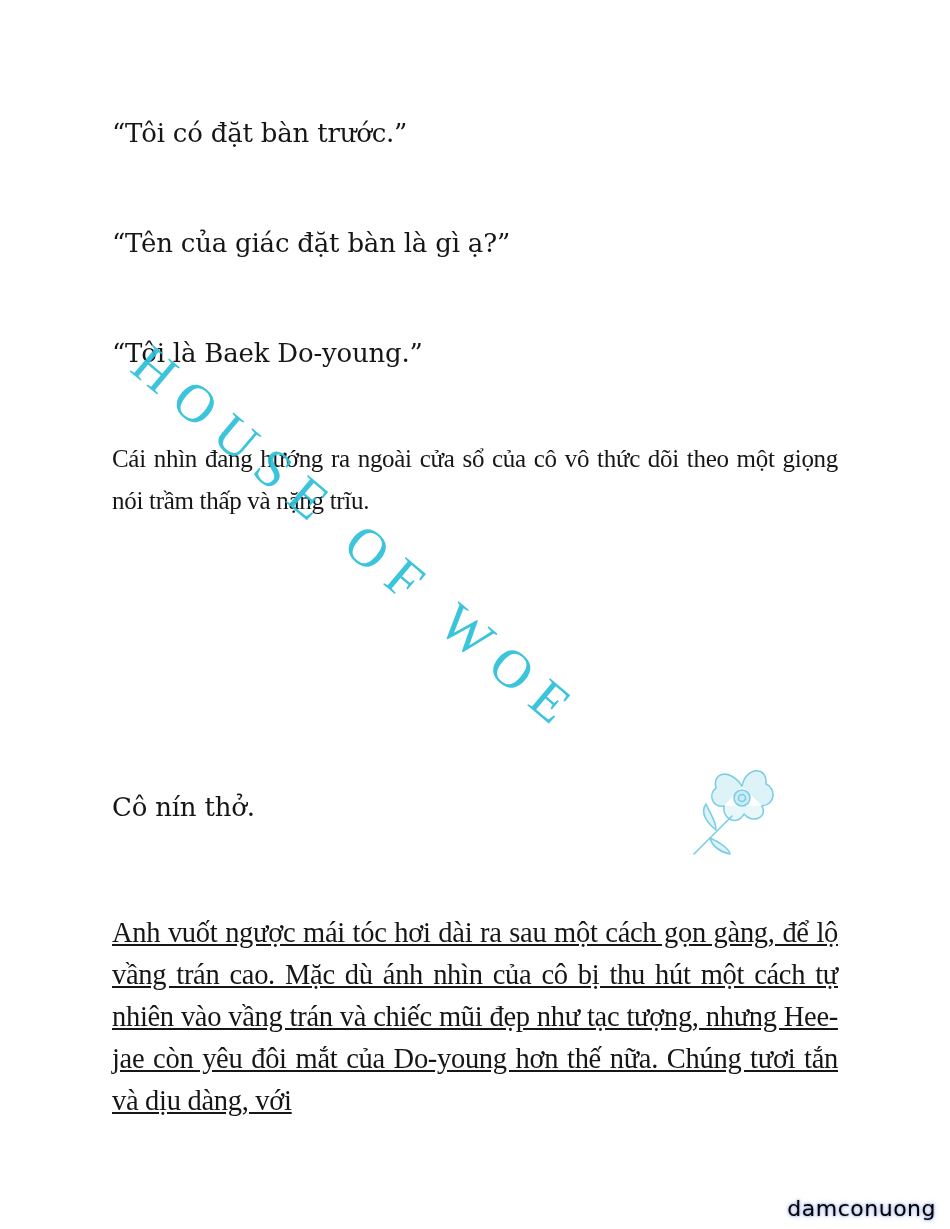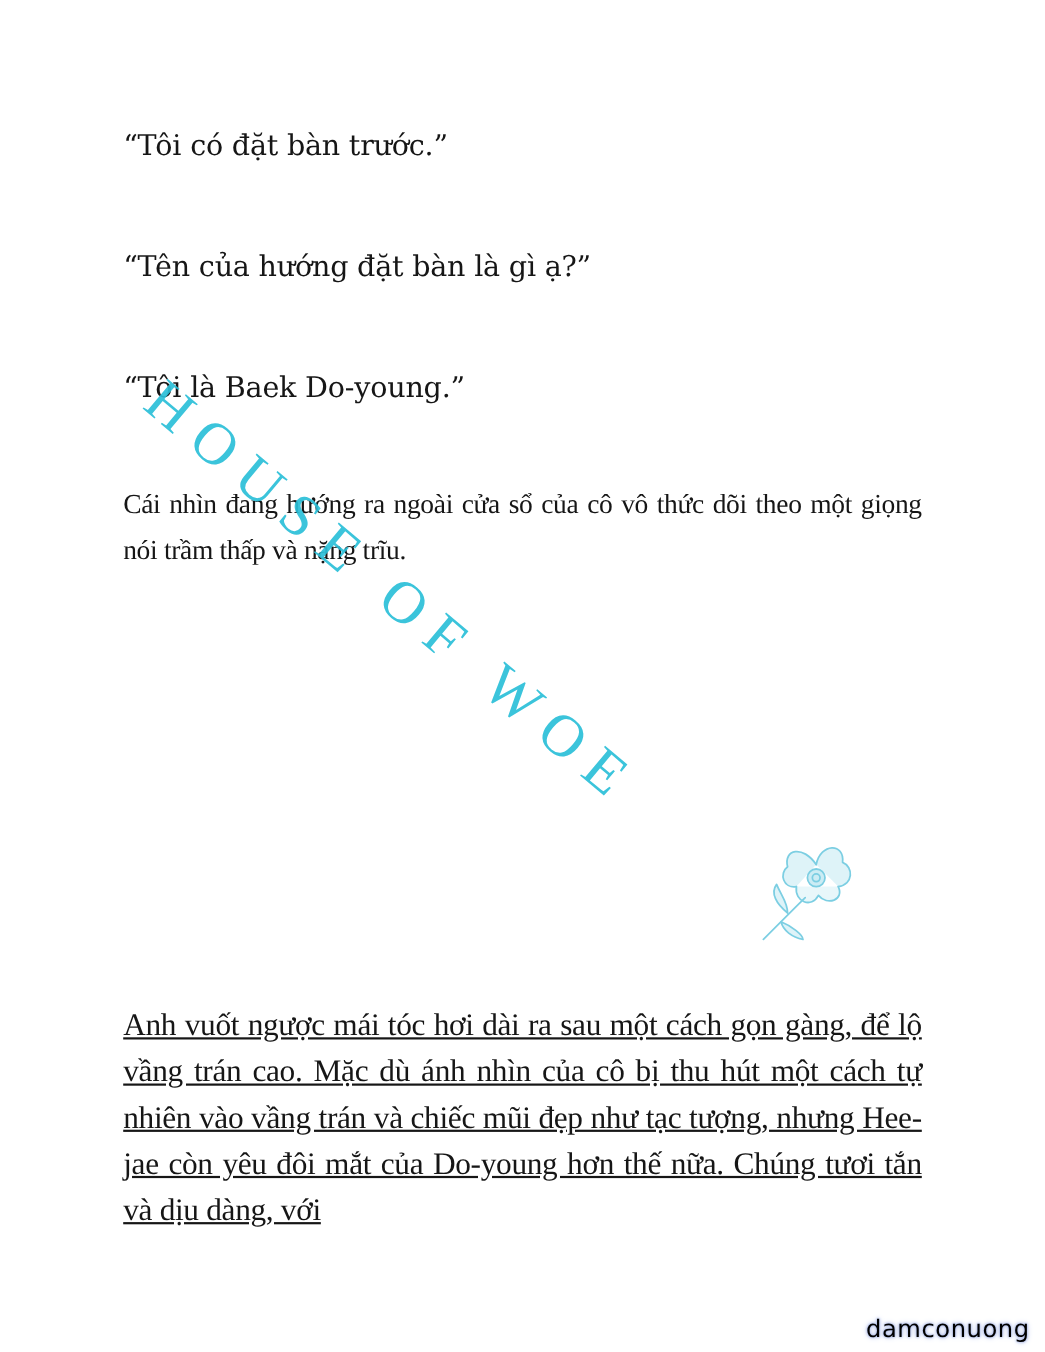--- a/index.html
+++ b/index.html
@@ -83,23 +83,24 @@
       text-shadow: 0 0 3px #a9b7e6, 0 0 6px #c3cdf0, 0 0 2px #8fa0dc;
       pointer-events: none;
     }
   </style>
 </head>
 <body>
 
 <div class="page">
 
   <p id="p1" class="para">“Tôi có đặt bàn trước.”</p>
-  <p id="p2" class="para">“Tên của hướng đặt bàn là gì ạ?”</p>
+  <p id="p2" class="para">“Tên của giác đặt bàn là gì ạ?”</p>
   <p id="p3" class="para">“Tôi là Baek Do-young.”</p>
   <p id="p4" class="para tight justify">Cái nhìn đang hướng ra ngoài cửa sổ của cô vô thức dõi theo một giọng nói trầm thấp và nặng trĩu.</p>
+  <p id="p6" class="para">Cô nín thở.</p>
   <p id="p7" class="para tight justify">Anh vuốt ngược mái tóc hơi dài ra sau một cách gọn gàng, để lộ vầng trán cao. Mặc dù ánh nhìn của cô bị thu hút một cách tự nhiên vào vầng trán và chiếc mũi đẹp như tạc tượng, nhưng Hee-jae còn yêu đôi mắt của Do-young hơn thế nữa. Chúng tươi tắn và dịu dàng, với</p>
 
   <div class="wm">HOUSE OF WOE</div>
 
   <svg class="flower" viewBox="0 0 120 120">
     <g fill="none" stroke="#5cc3dc" stroke-width="1.6" stroke-linecap="round" stroke-linejoin="round">
 
       <path d="M70 48 C58 30, 40 34, 44 50 C36 56, 40 70, 52 68" fill="#d6f1f7"></path>
       <path d="M70 48 C74 28, 96 28, 94 46 C104 50, 104 66, 90 68" fill="#d6f1f7"></path>
       <path d="M52 68 C50 82, 66 88, 72 76 C80 86, 96 80, 90 68" fill="#e3f6fa"></path>

